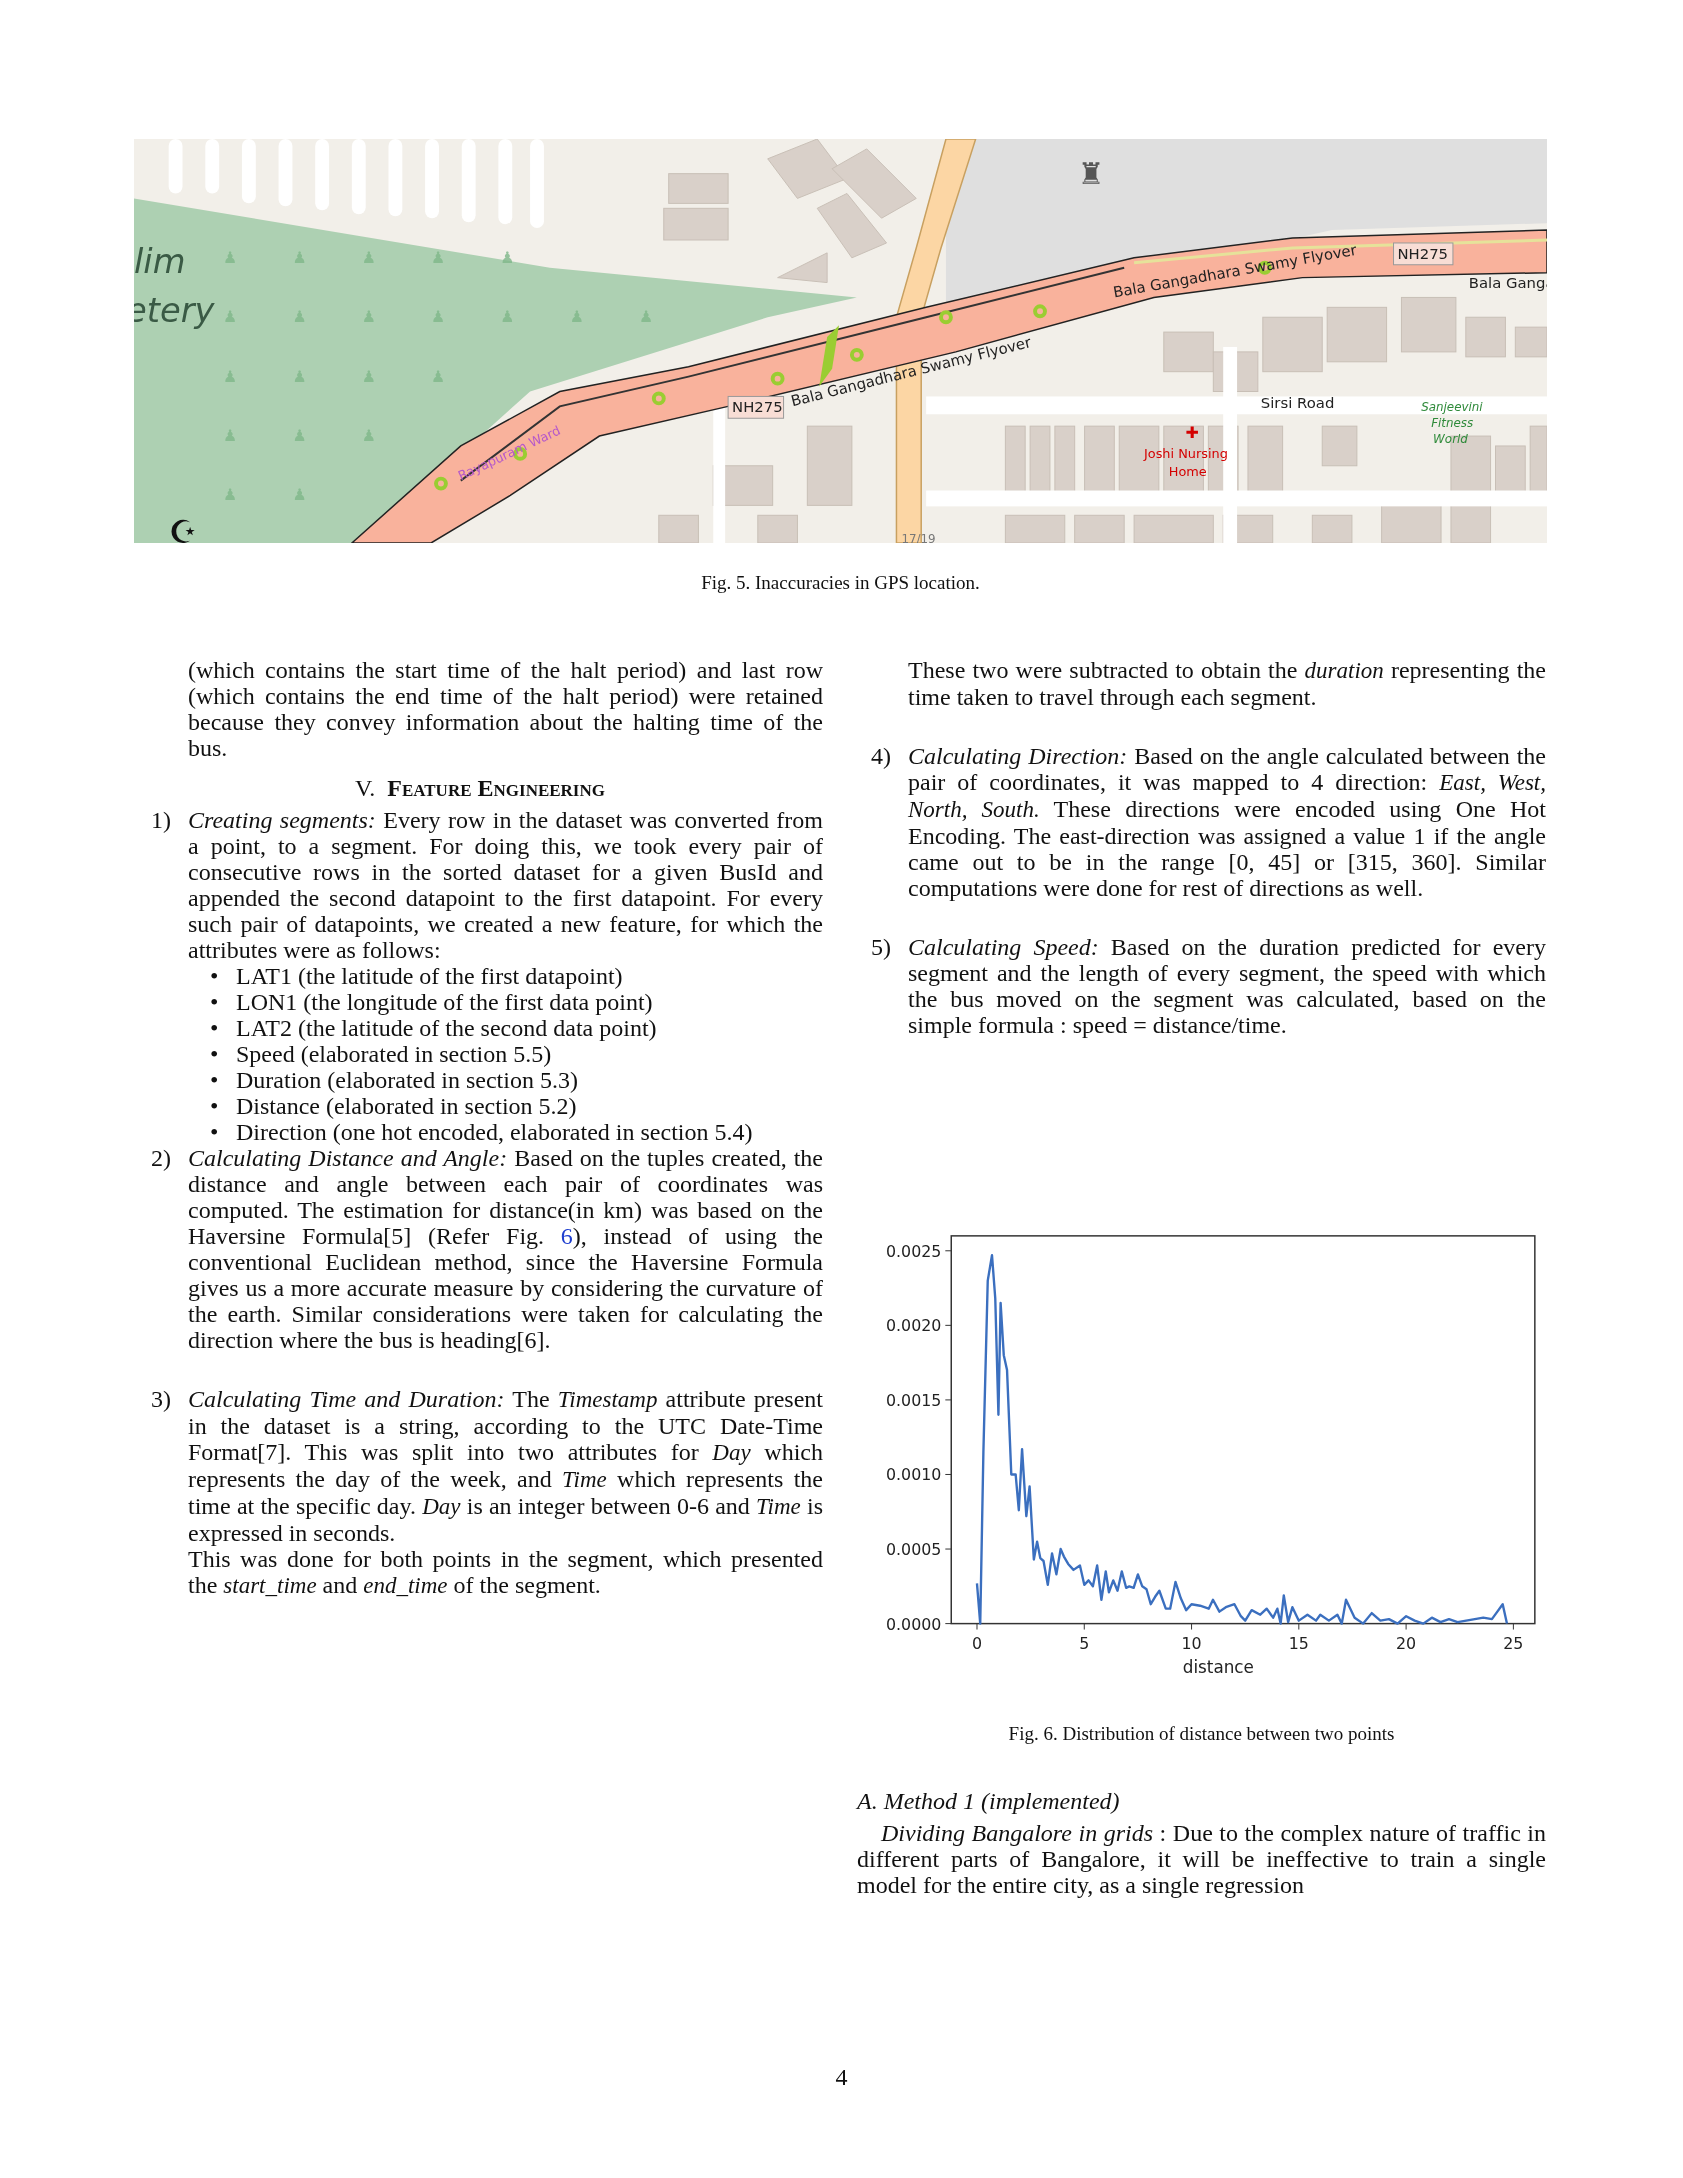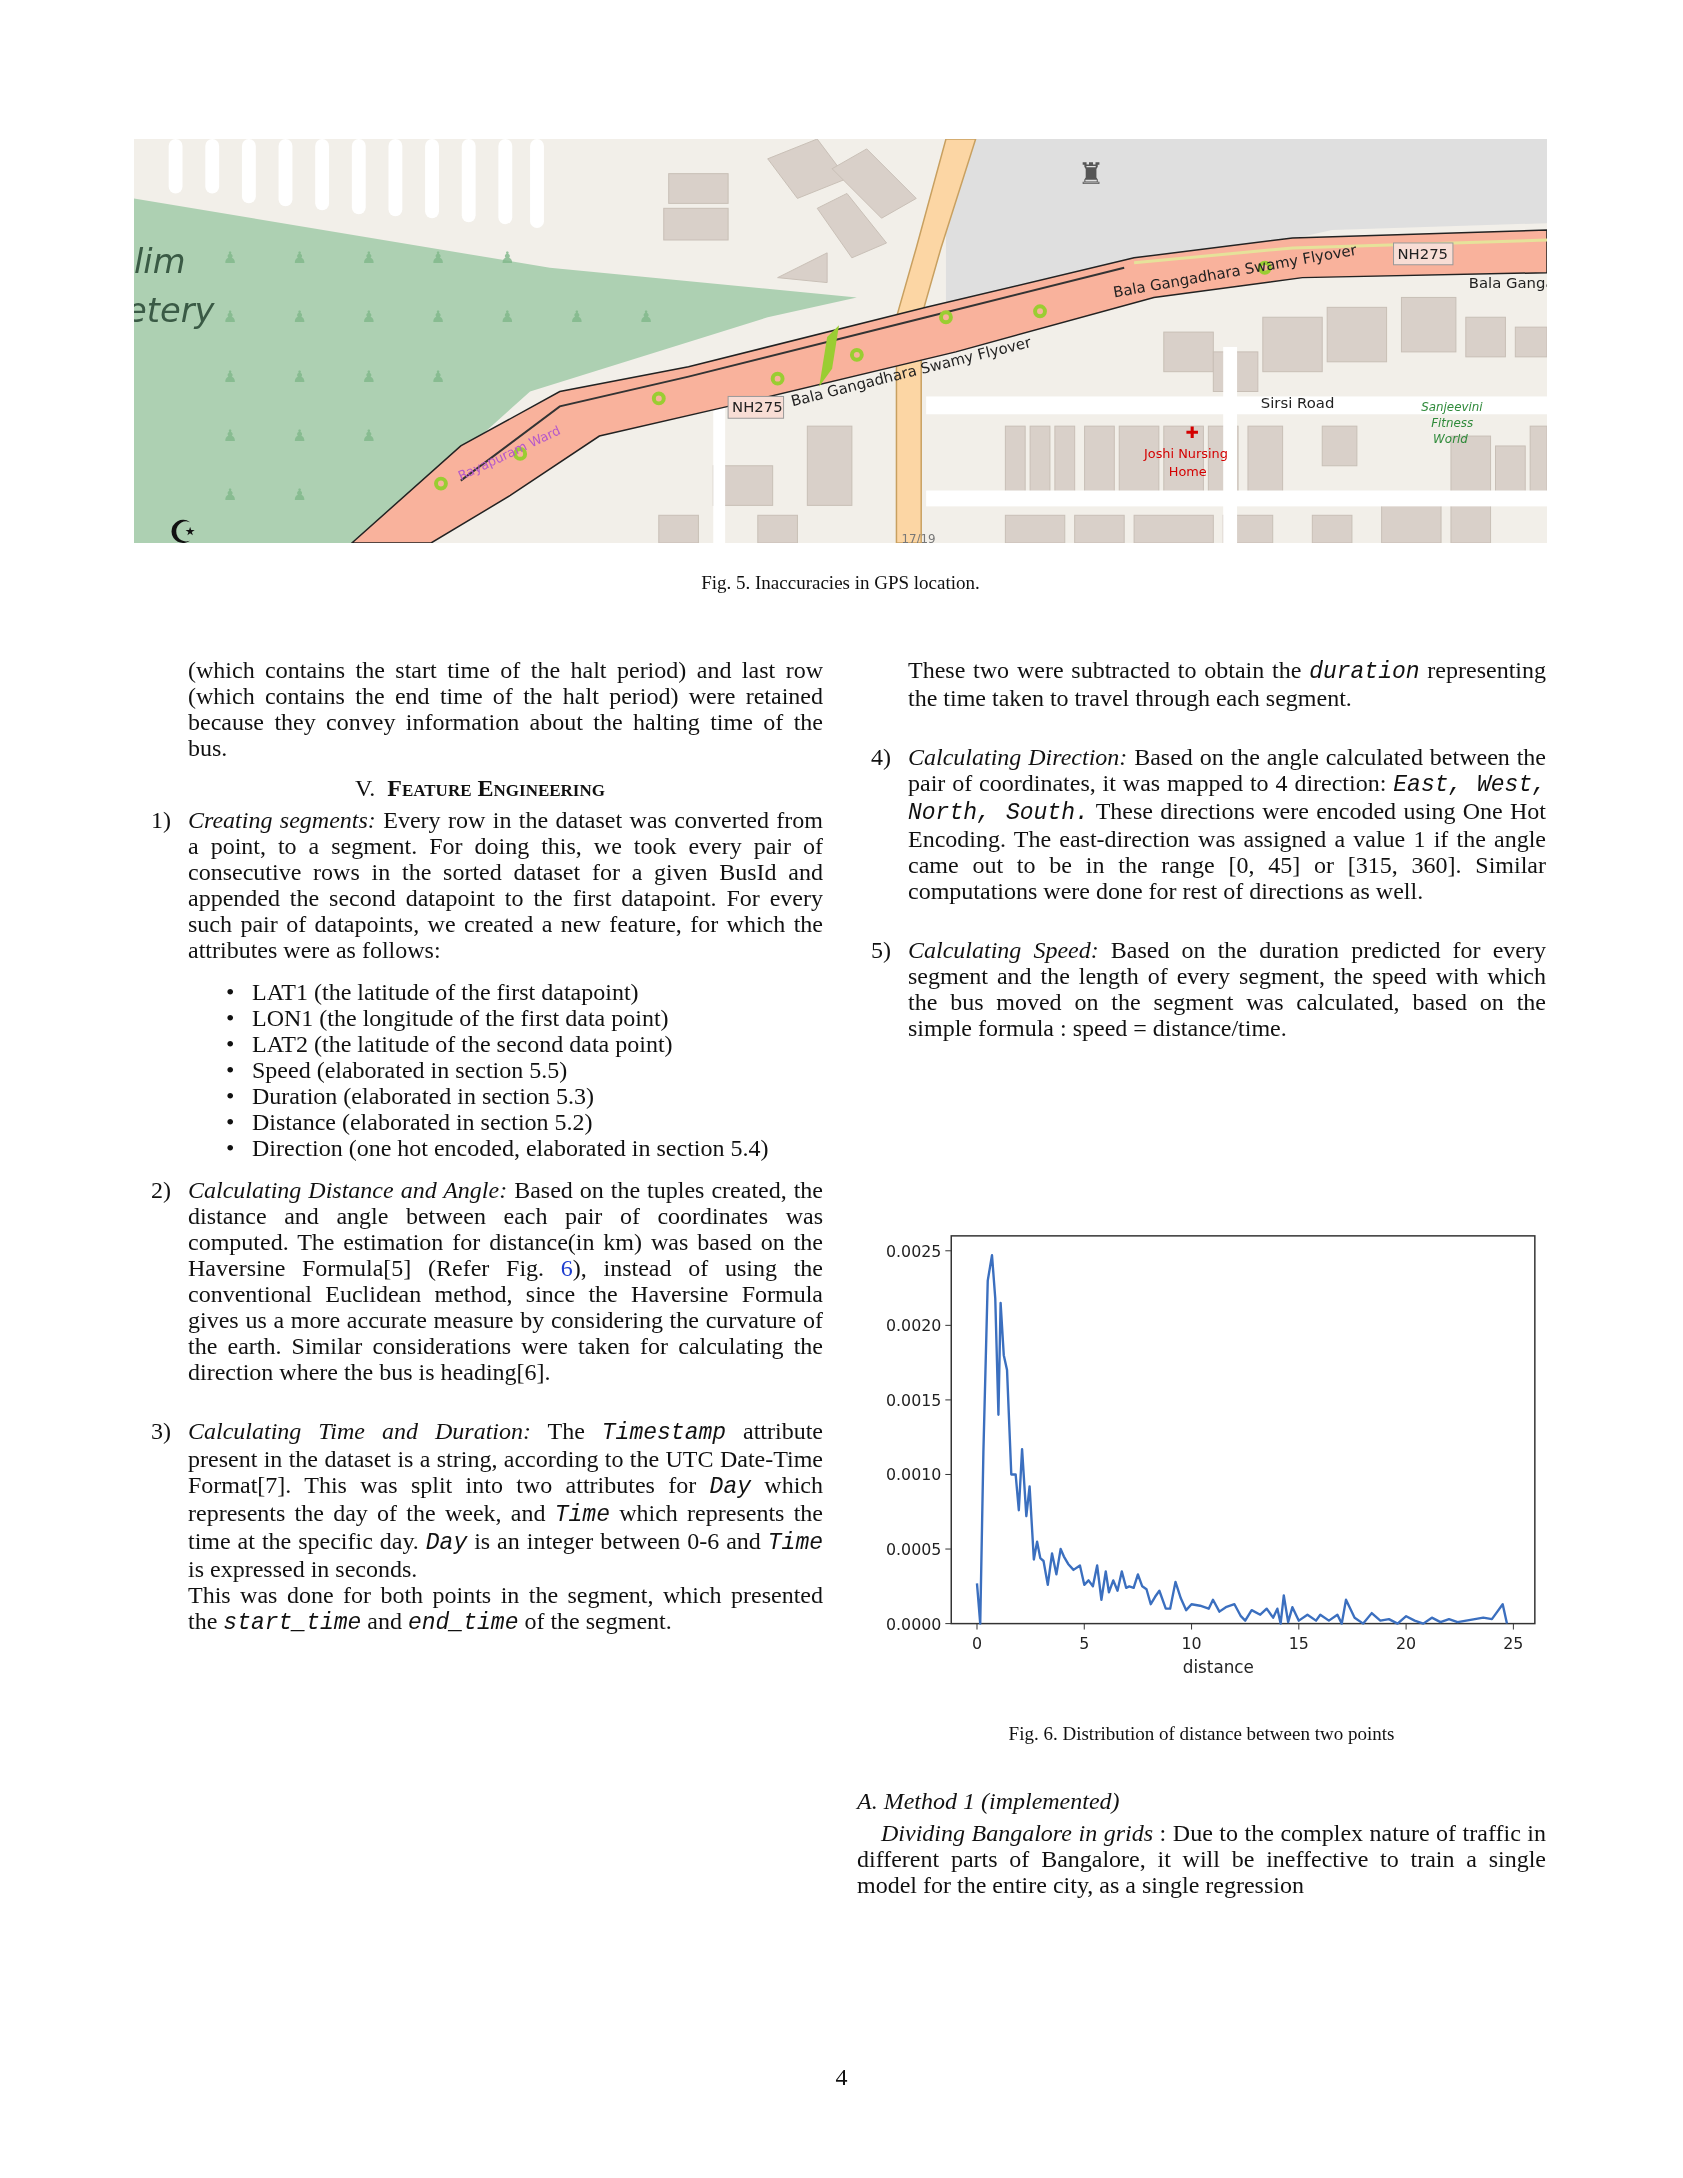--- a/index.html
+++ b/index.html
@@ -16,25 +16,25 @@
   
   .col { font-size: 24px; line-height: 26px; }
   #col-left { left: 137px; top: 657px; width: 686px; }
   #col-right { left: 857px; top: 657px; width: 689px; }
   .para { text-align: justify; margin: 0; }
   .indent { padding-left: 51px; }
   .section-heading { text-align: center; margin: 14px 0 6px 0; font-size: 24px; }
   .section-heading .sc { font-variant: small-caps; font-weight: bold; }
   .item { position: relative; padding-left: 51px; text-align: justify; }
   .item .num { position: absolute; left: 14px; top: 0; }
-  .bullets { list-style: none; margin: 16px; padding: 0 0 0 99px; }
+  .bullets { list-style: none; margin: 0; padding: 0 0 0 99px; }
   .bullets li { position: relative; }
   .bullets li::before { content: "\2022"; position: absolute; left: -26px; }
   em, .it { font-style: italic; }
-  .math { font-style: italic; font-family: Liberation Mono, monospace; font-size: 23px; }
+  .math { font-style: italic; font-family: Liberation Serif, serif; font-size: 23px; }
   .link { color: #1f3fcf; }
   .gap { height: 33px; }
 
   
   #chart { left: 857px; top: 1224px; width: 689px; height: 455px; }
   #fig6-caption { left: 857px; top: 1723px; width: 689px; }
   #right-tail { left: 857px; top: 1784px; width: 689px; }
   .subsec { font-style: italic; margin: 4px 0 6px 0; }
   .first-indent { text-indent: 24px; }
 

